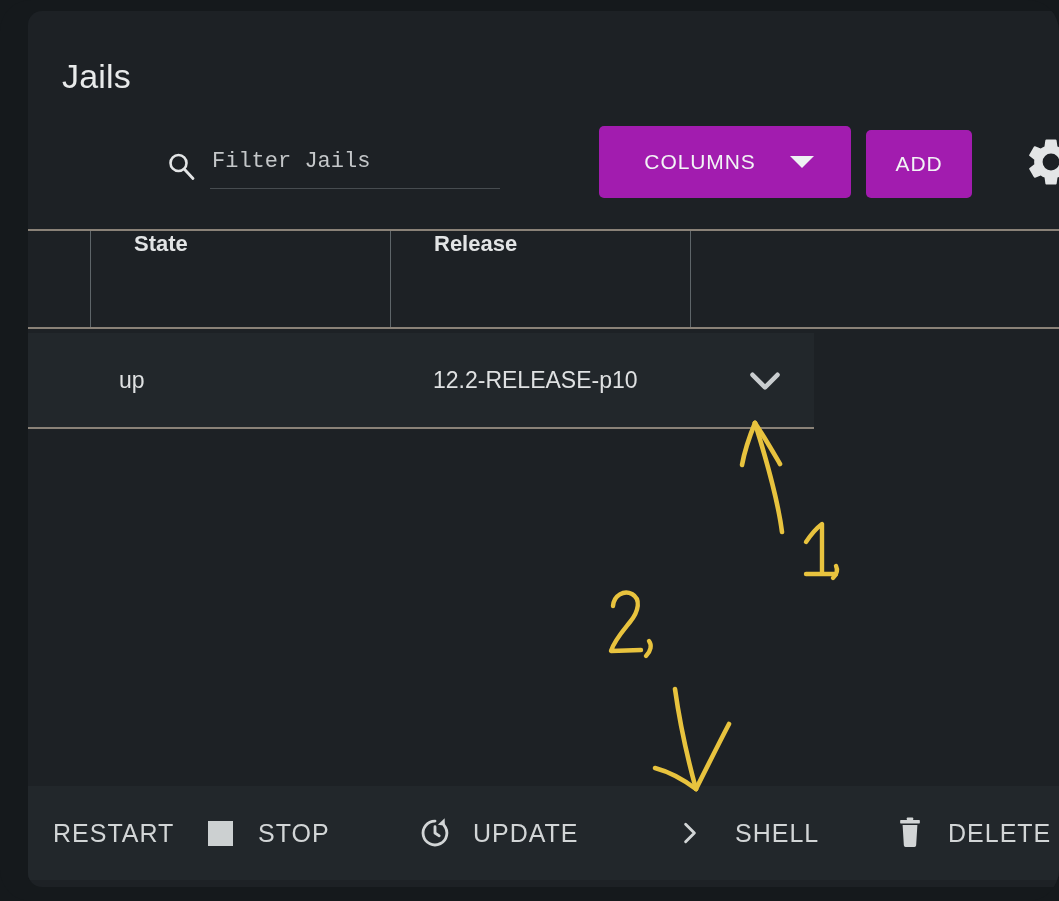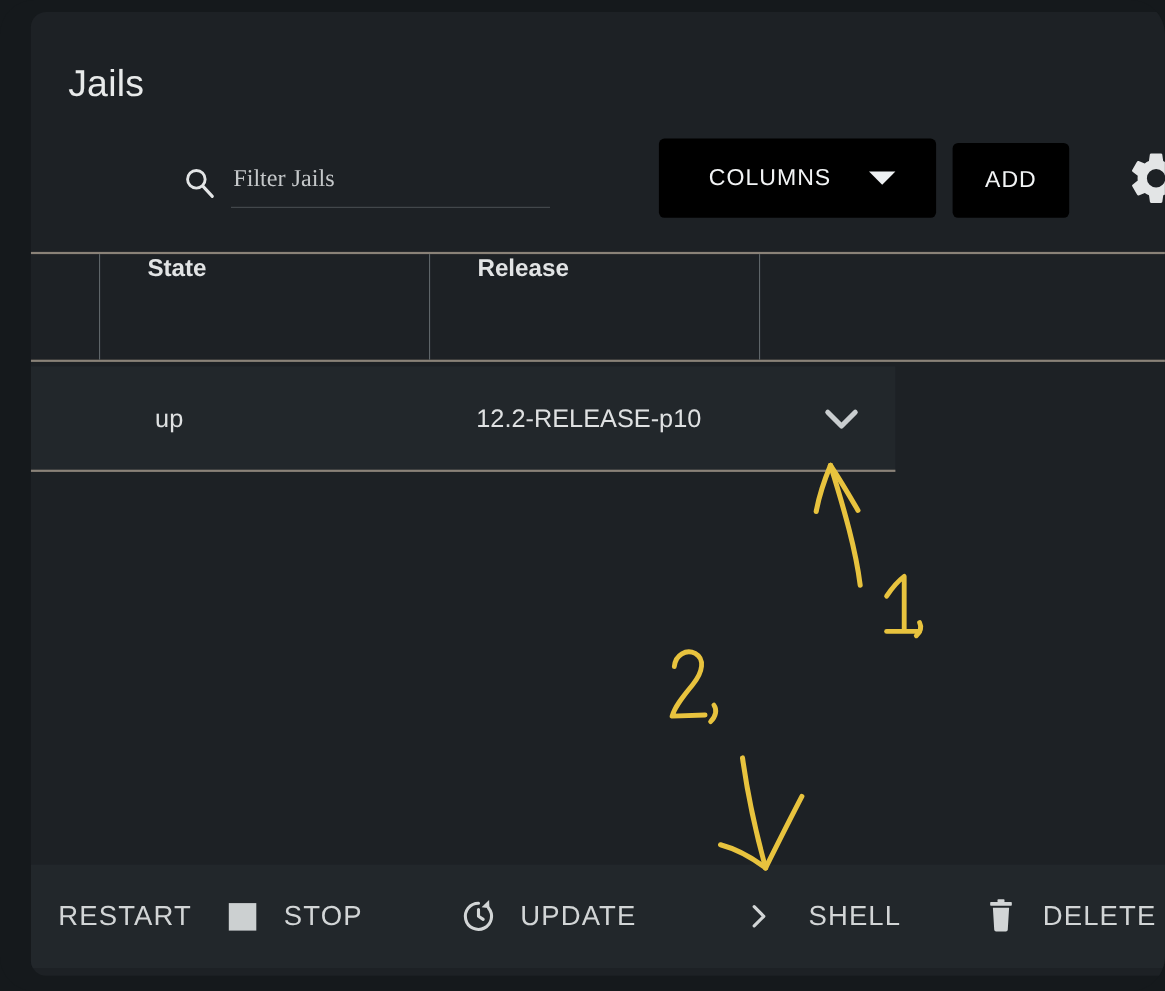--- a/index.html
+++ b/index.html
@@ -75,29 +75,29 @@
     left: 72px;
     top: 6px;
     width: 290px;
     height: 46px;
     background: transparent;
     border: none;
     border-bottom: 1px solid #474c50;
     outline: none;
     color: #ef4444;
     font-size: 22px;
-    font-family: Liberation Serif, serif;
+    font-family: Liberation Mono, monospace;
     padding: 0 2px 8px 2px;
   }
   .search-input::placeholder { color: #c4c7c9; opacity: 1; }
 
   
   .btn {
     position: absolute;
-    background: #000000;
+    background: #a21caf;
     color: #f2f4f5;
     border: none;
     border-radius: 5px;
     font-family: "Liberation Sans", sans-serif;
     font-size: 21px;
     font-weight: 500;
     letter-spacing: 0.9px;
     cursor: pointer;
     display: flex;
     align-items: center;
@@ -173,21 +173,21 @@
     top: 0;
     height: 94px;
     display: flex;
     align-items: center;
     color: #dfe1e2;
     font-size: 23px;
     padding-left: 43px;
     overflow: hidden;
     white-space: nowrap;
   }
-  #td-state   { left: 70px;  width: 300px; }
+  #td-state   { left: 48px;  width: 300px; }
   #td-release { left: 362px; width: 286px; }
   .row-expand {
     position: absolute;
     left: 712px;
     top: 22px;
     width: 50px;
     height: 50px;
     cursor: pointer;
   }
   .row-expand svg { display: block; }

